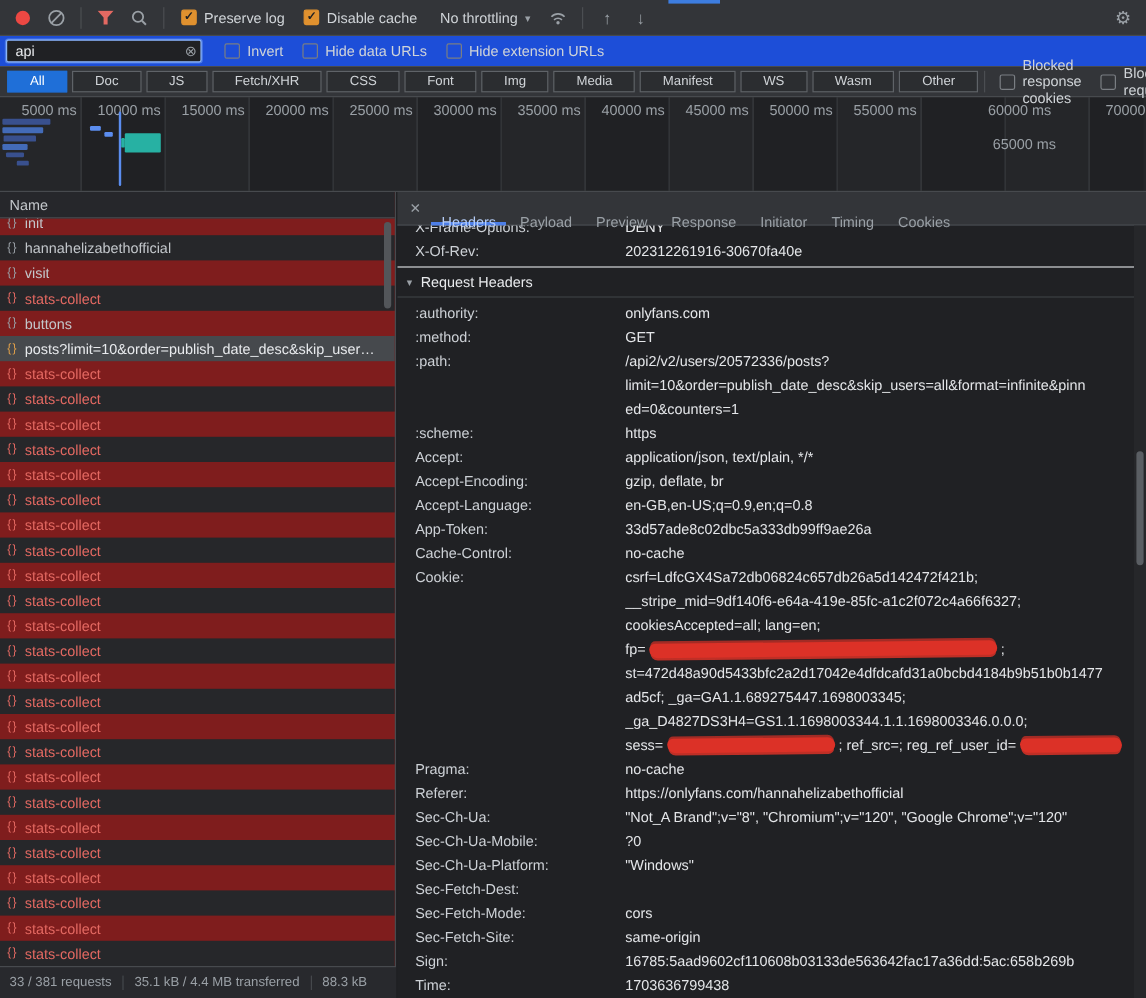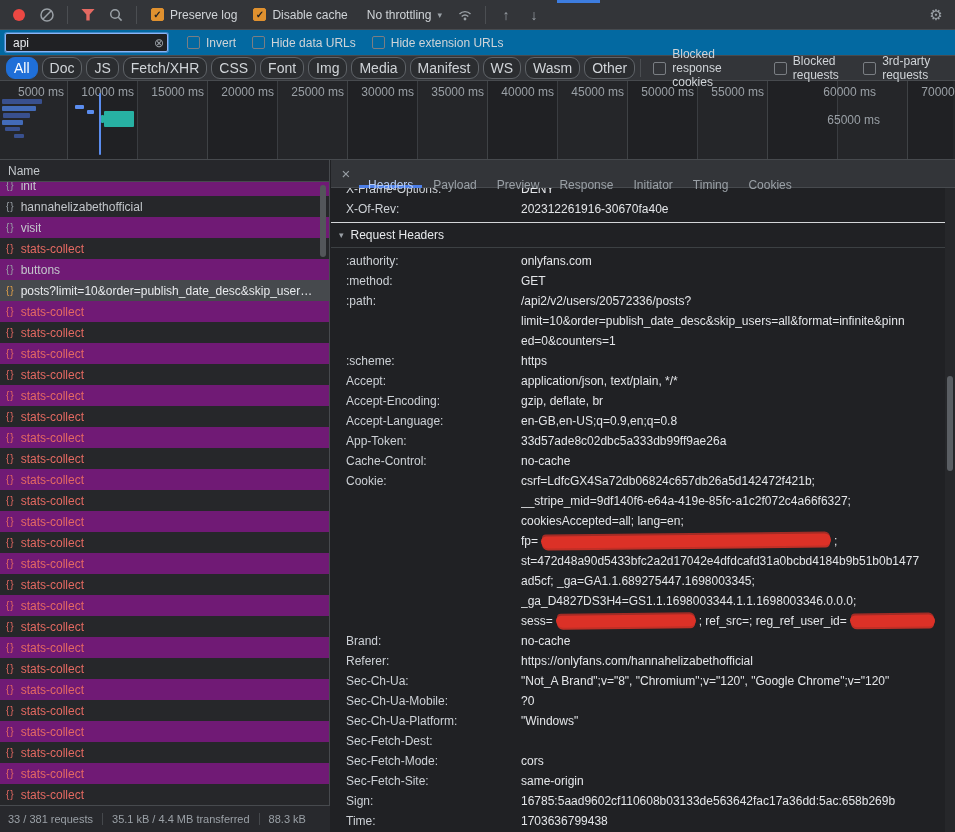--- a/index.html
+++ b/index.html
@@ -3,21 +3,21 @@
 <meta charset="utf-8">
 <style>
   *{box-sizing:border-box}
   body{margin:0;background:#111}
   #app{position:relative;width:955px;height:832px;background:#202124;color:#e8eaed;
        font-family:"Liberation Sans",sans-serif;font-size:12px;overflow:hidden}
 
   
   .tb1{position:absolute;left:0;top:0;width:100%;height:30px;background:#333539;
        border-bottom:1px solid #474a4e;display:flex;align-items:center;padding:0 6px;gap:2px}
-  .tb2{position:absolute;left:0;top:30px;width:100%;height:26px;background:#0369a1;
+  .tb2{position:absolute;left:0;top:30px;width:100%;height:26px;background:#1d4ed8;
        border-bottom:1px solid #474a4e;display:flex;align-items:center;padding:0 5px;gap:4px}
   .tb3{position:absolute;left:0;top:56px;width:100%;height:25px;background:#333539;
        border-bottom:1px solid #474a4e;display:flex;align-items:center;padding:0 6px}
   .tbtn{display:inline-flex;align-items:center;justify-content:center;width:26px;height:24px;
         cursor:pointer;color:#9aa0a6}
   .rec{width:12px;height:12px;border-radius:50%;background:#ec4843}
   .funnel{width:14px;height:12px;background:#e46962;
           clip-path:polygon(0 0,100% 0,62% 50%,62% 100%,38% 100%,38% 50%)}
   .vsep{width:1px;height:18px;background:#4b4e52;margin:0 5px;flex:none}
   .cbgroup{display:inline-flex;align-items:center}
@@ -34,37 +34,37 @@
   .blue-strip{position:absolute;left:557px;top:0;width:43px;height:3px;background:#3d7de0}
 
   .finput{position:relative;display:inline-flex;align-items:center;width:163px;height:19px;
           background:#202124;border:1px solid #8ab4f8;box-shadow:0 0 0 1px rgba(138,180,248,.45);
           border-radius:2px;padding:0 18px 0 5px;margin-right:8px}
   .finput input{background:transparent;border:none;outline:none;color:#e8eaed;width:100%;
                 font-family:"Liberation Sans",sans-serif;font-size:12px}
   .clearx{position:absolute;right:3px;color:#9aa0a6;font-size:12px;cursor:pointer}
 
   .chips{display:inline-flex;gap:4px;align-items:center}
-  .chip{padding:2px 7px;border:1px solid #5f6368;border-radius:9px;background:#2b2d30;
-        color:#d0d4d8;font-size:14px;cursor:pointer;white-space:nowrap}
+  .chip{padding:2px 18px;border:1px solid #5f6368;border-radius:0;background:#2b2d30;
+        color:#d0d4d8;font-size:11px;cursor:pointer;white-space:nowrap}
   .chip.sel{background:#1f6fd8;border-color:#1f6fd8;color:#fff}
 
   
   .overview{position:absolute;left:0;top:81px;width:100%;height:79px;border-bottom:1px solid #474a4e;
     background-image:
       repeating-linear-gradient(to right, rgba(255,255,255,0.025) 0 70px, rgba(0,0,0,0) 70px 140px),
       repeating-linear-gradient(to right, transparent 0 69px, #3a3d41 69px 70px);
     background-position:-2px 0;overflow:hidden;cursor:crosshair}
   .tick{position:absolute;top:4px;width:56px;text-align:right;font-size:12px;color:#9aa0a6;
         white-space:nowrap;pointer-events:none}
   .wbar{position:absolute;border-radius:1px}
 
   
   .listpane{position:absolute;left:0;top:160px;width:330px;height:672px;
-            border-right:1px solid #474a4e;background:#701a75}
+            border-right:1px solid #474a4e;background:#7f1d1d}
   .listhead{height:22px;line-height:22px;padding-left:8px;border-bottom:1px solid #474a4e;
             color:#c3c7cb;background:#26272b;cursor:pointer}
   .rows{height:623px;overflow:hidden}
   .rows .rrow:first-child{margin-top:-7px}
   .rrow{height:21px;display:flex;align-items:center;gap:6px;padding:0 6px;cursor:pointer;
         white-space:nowrap;overflow:hidden}
   .rrow:nth-child(even){background:#26272a}
   .ric{font-size:10px;color:#9aa0a6;flex:none;letter-spacing:1px}
   .rlabel{overflow:hidden;color:#c3c7cb}
   .rrow.error .ric,.rrow.error .rlabel{color:#e46962}
@@ -468,21 +468,21 @@
               <div class="hline"><span>__stripe_mid=9df140f6-e64a-419e-85fc-a1c2f072c4a66f6327;</span></div>
               <div class="hline"><span>cookiesAccepted=all; lang=en;</span></div>
               <div class="hline"><span>fp=</span><span class="scrib" style="width: 290px;"></span><span>;</span></div>
               <div class="hline"><span>st=472d48a90d5433bfc2a2d17042e4dfdcafd31a0bcbd4184b9b51b0b1477</span></div>
               <div class="hline"><span>ad5cf; _ga=GA1.1.689275447.1698003345;</span></div>
               <div class="hline"><span>_ga_D4827DS3H4=GS1.1.1698003344.1.1.1698003346.0.0.0;</span></div>
               <div class="hline"><span>sess=</span><span class="scrib" style="width: 140px;"></span><span>; ref_src=; reg_ref_user_id=</span><span class="scrib" style="width: 85px;"></span></div>
             </span>
           </div>
           <div class="hrow">
-            <span class="hname">Brand:</span>
+            <span class="hname">Pragma:</span>
             <span class="hval">
               <div class="hline"><span>no-cache</span></div>
             </span>
           </div>
           <div class="hrow">
             <span class="hname">Referer:</span>
             <span class="hval">
               <div class="hline"><span>https://onlyfans.com/hannahelizabethofficial</span></div>
             </span>
           </div>

